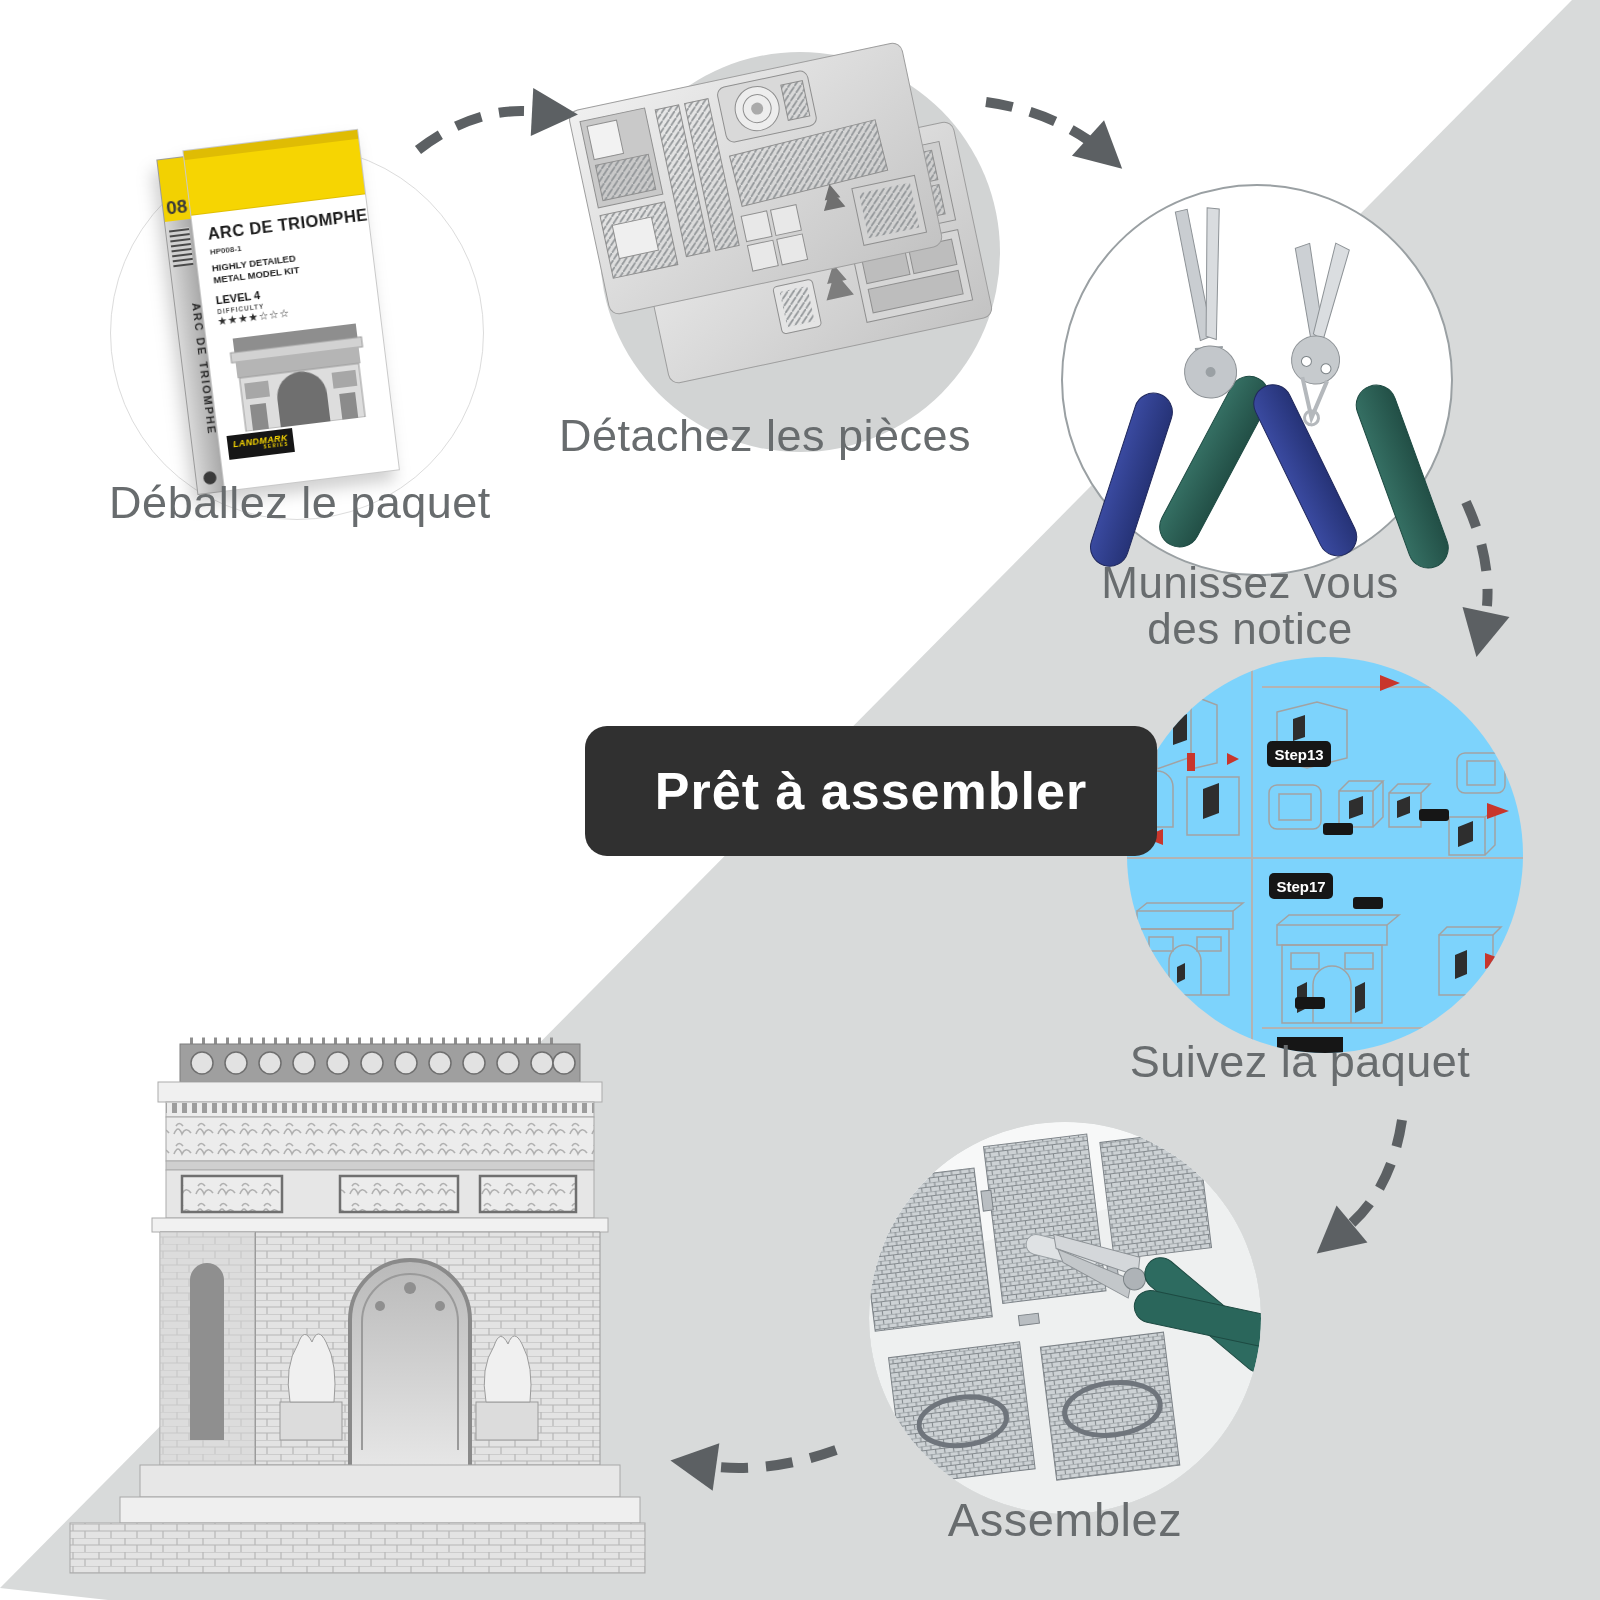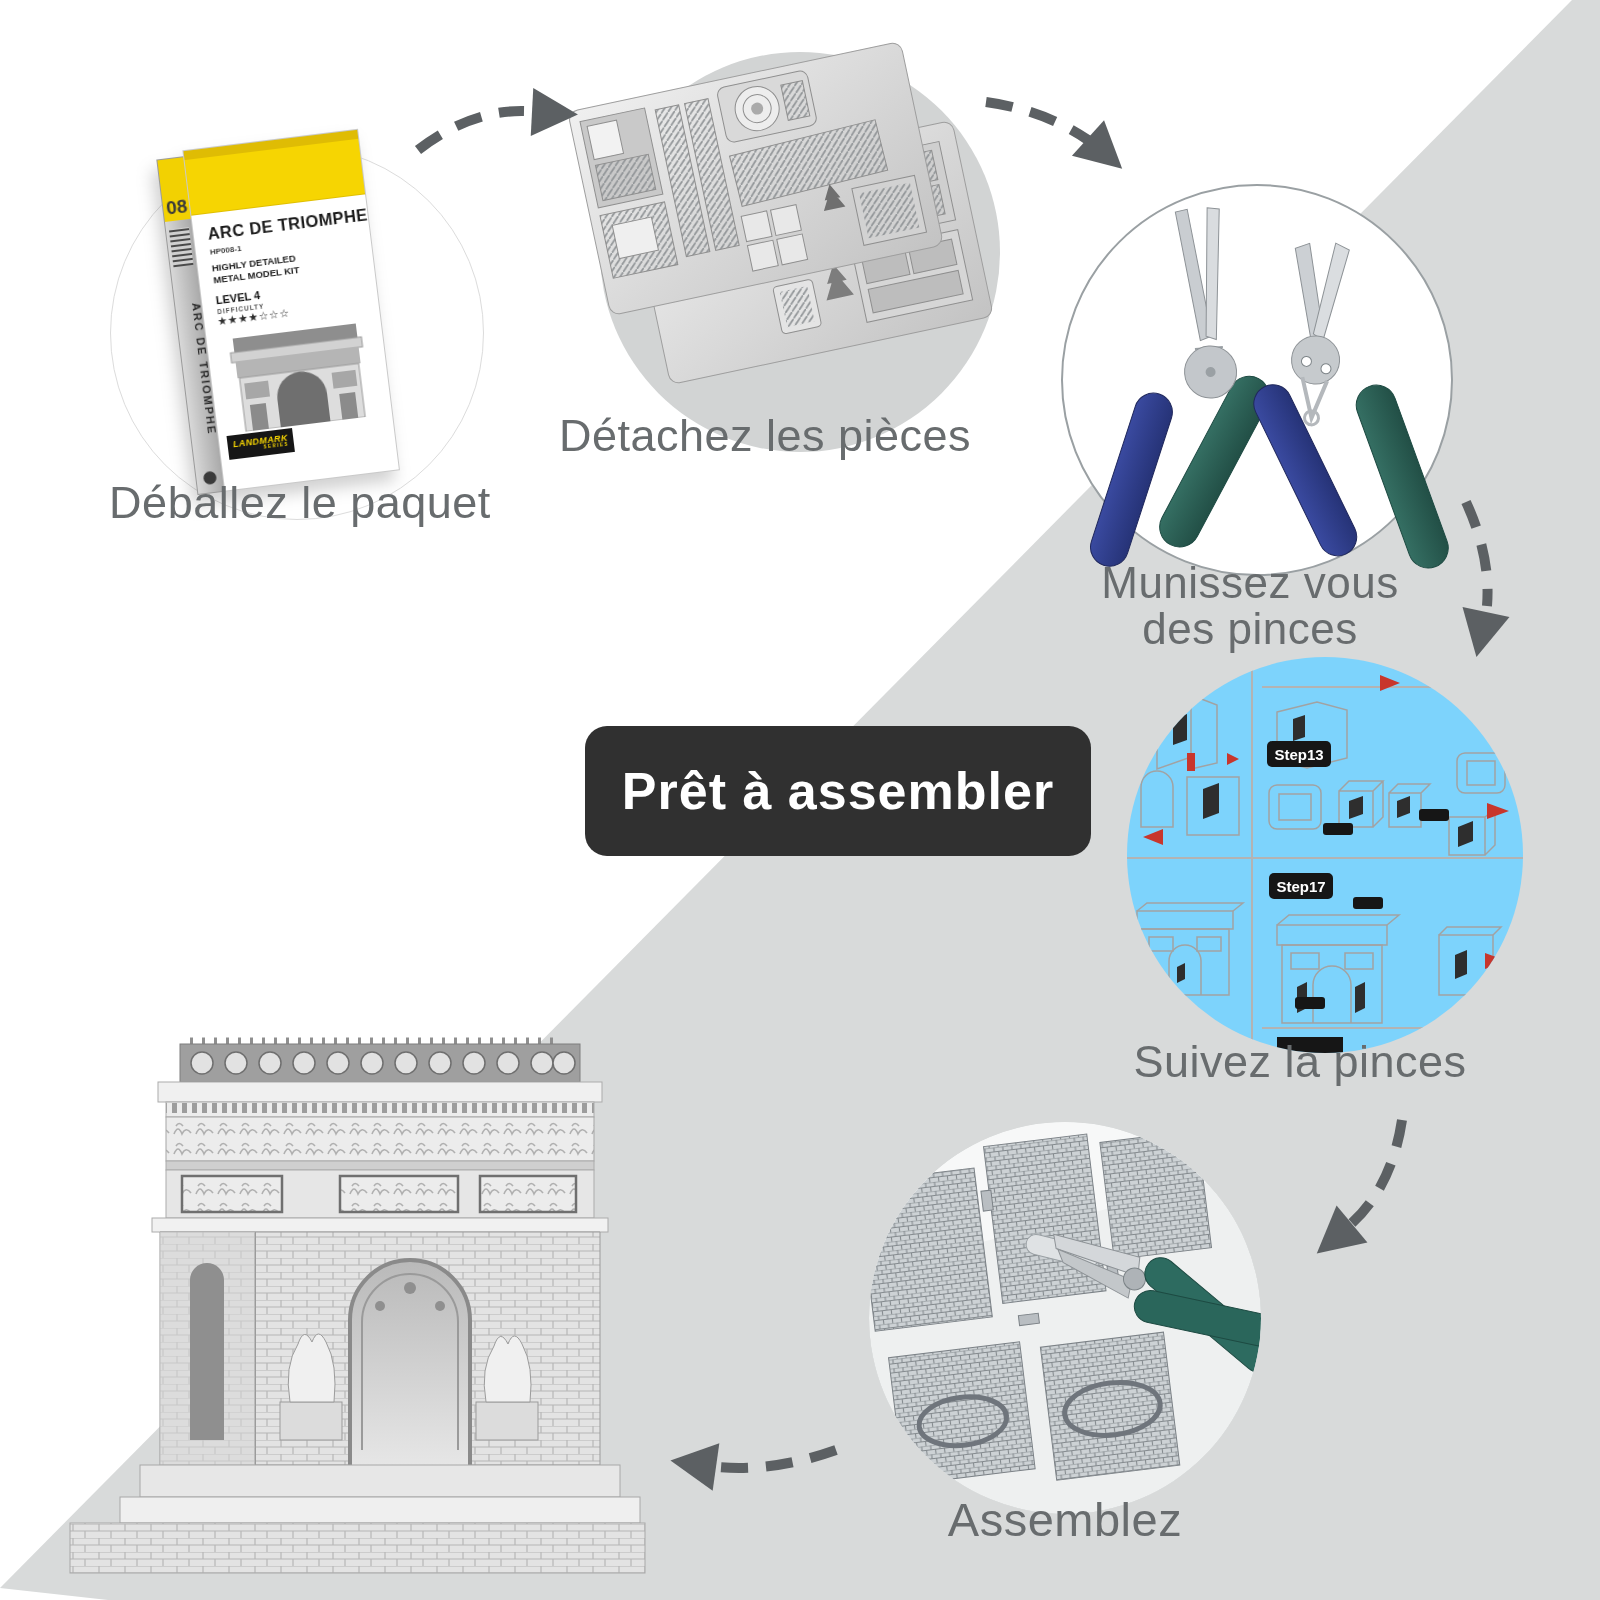--- a/index.html
+++ b/index.html
@@ -18,21 +18,21 @@
   .c-notice{left:1127px;top:657px;width:396px;height:396px;background:#7dd3fc;overflow:hidden;}
   .c-assemble{left:869px;top:1122px;width:392px;height:392px;background:#eef0f0;overflow:hidden;box-shadow:0 0 0 1px #c9cccc inset;}
 
   .lbl{position:absolute;text-align:center;font-weight:400;color:#686c6e;letter-spacing:.5px;z-index:2;}
   .lbl-unbox{left:60px;top:477px;width:480px;font-size:45px;}
   .lbl-detach{left:540px;top:410px;width:450px;font-size:45px;}
   .lbl-pliers{left:1035px;top:560px;width:430px;font-size:44px;line-height:1.05;}
   .lbl-notice{left:1090px;top:1036px;width:420px;font-size:45px;}
   .lbl-assemble{left:870px;top:1492px;width:390px;font-size:47px;}
 
-  .ready-badge{position:absolute;left:585px;top:726px;width:506px;height:130px;background:#303030;
+  .ready-badge{position:absolute;left:585px;top:726px;width:572px;height:130px;background:#303030;
                border-radius:22px;z-index:2;display:flex;align-items:center;justify-content:center;
                color:#ffffff;font-weight:800;font-size:52px;letter-spacing:1px;}
 
   
   .boxkit{position:absolute;left:176px;top:140px;width:202px;height:348px;transform:rotate(-7deg);z-index:2;
           filter:drop-shadow(-6px 10px 8px rgba(0,0,0,.18));}
   .boxkit .spine{position:absolute;left:0;top:6px;width:27px;height:336px;
                  background:linear-gradient(90deg,#d8d8d8,#a8a8a8);border:1px solid #9a9a9a;}
   .boxkit .spine-yellow{position:absolute;left:0;top:0;width:100%;height:62px;background:#f2d102;
                         color:#3a3a3a;font-weight:800;font-size:19px;display:flex;align-items:flex-end;justify-content:center;padding-bottom:2px;box-sizing:border-box;}
@@ -201,21 +201,21 @@
         <path d="M-14,-30 h28 M-14,-24 h28 M-14,-18 h28" stroke="#9aa0a4" stroke-width="2"></path>
         <circle cx="0" cy="-6" r="26" fill="#c3c7cb" stroke="#8d9296"></circle>
         <circle cx="0" cy="-6" r="5" fill="#9aa0a4"></circle>
         <rect x="-74" y="12" width="38" height="180" rx="19" fill="url(#gBlue)" stroke="#20285c" transform="rotate(22 -55 18)"></rect>
         <rect x="36" y="12" width="38" height="186" rx="19" fill="url(#gBlue)" stroke="#20285c" transform="rotate(-22 55 18)"></rect>
       </g>
     </svg>
   </div>
   <div class="lbl lbl-pliers">
     <div>Munissez vous</div>
-    <div>des pinces</div>
+    <div>des notice</div>
   </div>
 
   <div class="ready-badge">
     <span>Prêt à assembler</span>
   </div>
 
   <div class="circle c-notice content">
     <svg width="396" height="396" viewBox="0 0 396 396">
       <g stroke="#b3b3b3" stroke-width="2">
         <line x1="125" y1="0" x2="125" y2="396"></line>
@@ -299,21 +299,21 @@
       <g fill="#c8362c">
         <polygon points="36,172 16,180 36,188"></polygon>
         <polygon points="100,96 112,102 100,108"></polygon>
         <polygon points="253,18 273,26 253,34"></polygon>
         <polygon points="360,146 382,154 360,162"></polygon>
         <polygon points="358,296 380,304 358,312"></polygon>
         <rect x="60" y="96" width="8" height="18"></rect>
       </g>
     </svg>
   </div>
-  <div class="lbl lbl-notice">Suivez la pinces</div>
+  <div class="lbl lbl-notice">Suivez la paquet</div>
 
   <div class="circle c-assemble content">
     <svg width="392" height="392" viewBox="0 0 392 392">
       <defs>
         <pattern id="grid2" width="9" height="9" patternUnits="userSpaceOnUse">
           <rect width="9" height="9" fill="#cdd2d5"></rect>
           <path d="M0,0 h9 M0,4.5 h9 M2,0 v4.5 M6.5,4.5 v4.5" stroke="#848a8e" stroke-width="1.1" fill="none"></path>
         </pattern>
         <clipPath id="cclip">
             <circle cx="196" cy="196" r="196"></circle>

